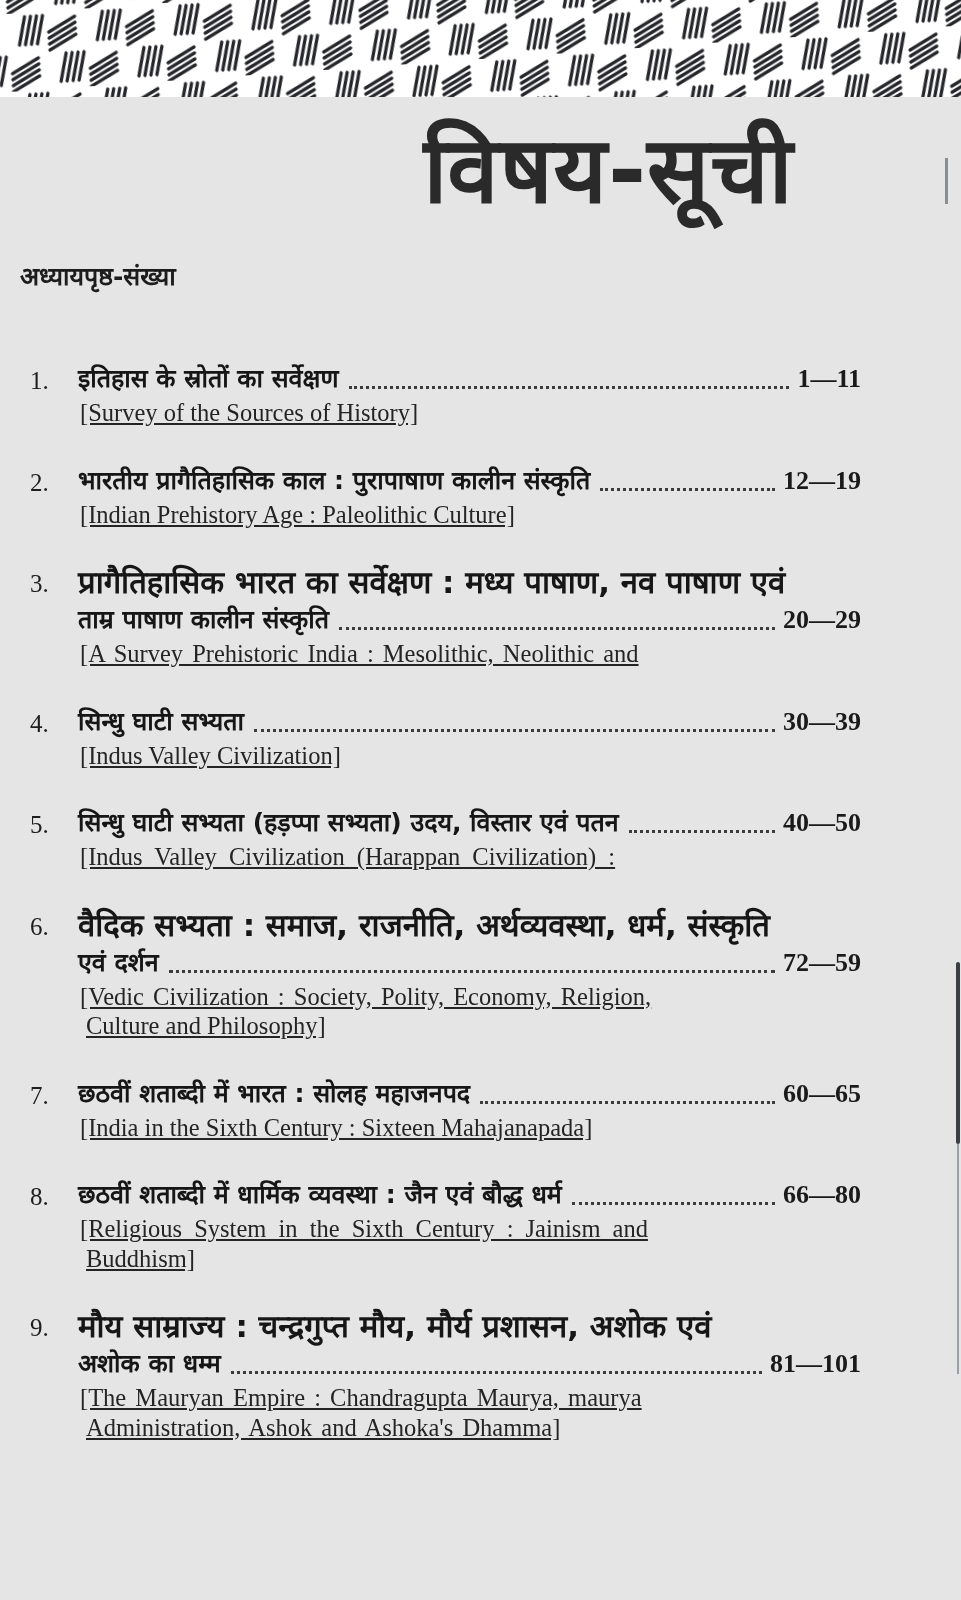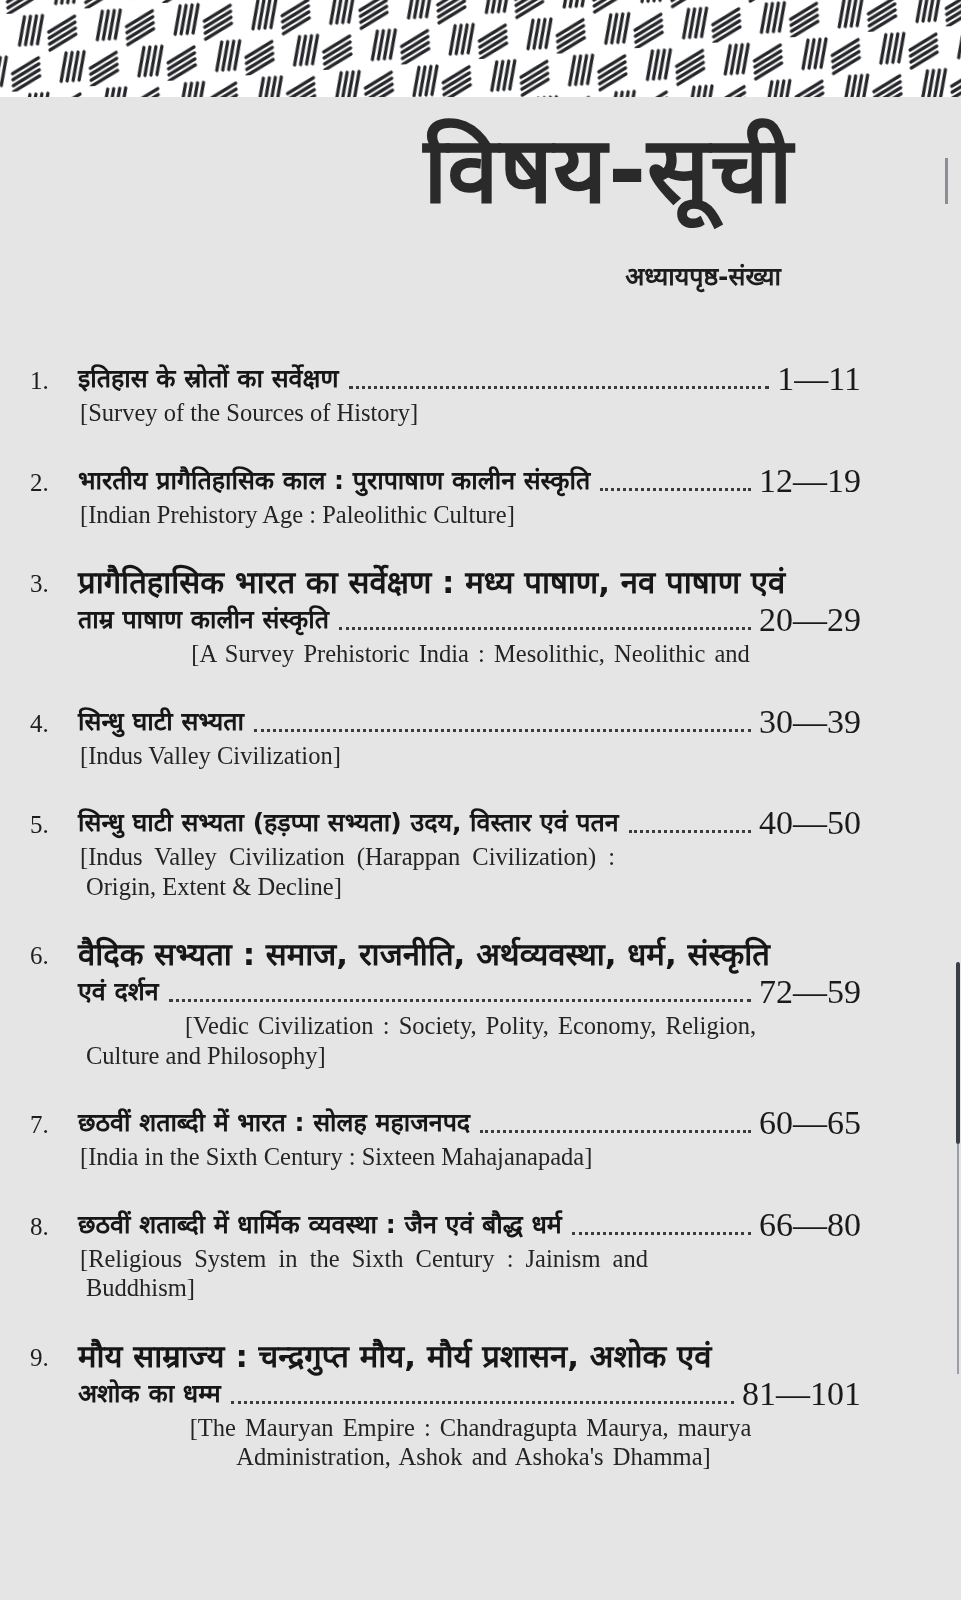--- a/index.html
+++ b/index.html
@@ -49,21 +49,21 @@
     white-space: nowrap;
   }
 
   
   .col-headers {
     position: absolute;
     top: 258px;
     left: 0;
     width: 865px;
     display: flex;
-    justify-content: flex-end;
+    justify-content: flex-start;
     padding: 0 84px 0 20px;
     box-sizing: border-box;
     font-size: 25px;
     font-weight: 700;
     color: #1d1d1d;
   }
 
   
   .toc {
     position: absolute;
@@ -104,38 +104,39 @@
     white-space: nowrap;
   }
   .leader {
     flex: 1;
     border-bottom: 3px dotted #3c3c3c;
     margin: 0 8px 9px 10px;
     min-width: 30px;
   }
   .pages {
     font-family: "Liberation Serif", "DejaVu Serif", serif;
-    font-size: 34px;
-    font-weight: 400;
+    font-size: 26px;
+    font-weight: 700;
     line-height: 38px;
     color: #1a1a1a;
     white-space: nowrap;
   }
   .en-line {
     font-family: "Liberation Serif", "DejaVu Serif", serif;
     font-size: 24.5px;
     line-height: 29.5px;
     font-weight: 400;
     color: #242424;
     padding-left: 2px;
     white-space: nowrap;
+    text-decoration: underline;
   }
   .en-line.cont { padding-left: 8px; }
   .en-line.wide   { word-spacing: 6px; }
-  .en-line.wide-sm{ word-spacing: 3px; text-align: center; }
+  .en-line.wide-sm{ word-spacing: 3px; }
 
   
   .scan-edge-line {
     position: absolute;
     right: 1px;
     top: 962px;
     width: 4px;
     height: 182px;
     background: #3a3f46;
     border-radius: 2px;
@@ -249,21 +250,20 @@
 
     <div class="toc-entry">
       <div class="entry-num">5.</div>
       <div class="entry-body">
         <div class="hi-line">
           <span>सिन्धु घाटी सभ्यता (हड़प्पा सभ्यता) उदय, विस्तार एवं पतन</span>
           <span class="leader"></span>
           <span class="pages">40—50</span>
         </div>
         <div class="en-line wide">[Indus Valley Civilization (Harappan Civilization) :</div>
-        <div class="en-line cont">Origin, Extent &amp; Decline]</div>
       </div>
     </div>
 
     <div class="toc-entry">
       <div class="entry-num">6.</div>
       <div class="entry-body">
         <div class="hi-plain">वैदिक सभ्यता : समाज, राजनीति, अर्थव्यवस्था, धर्म, संस्कृति</div>
         <div class="hi-line">
           <span>एवं दर्शन</span>
           <span class="leader"></span>

